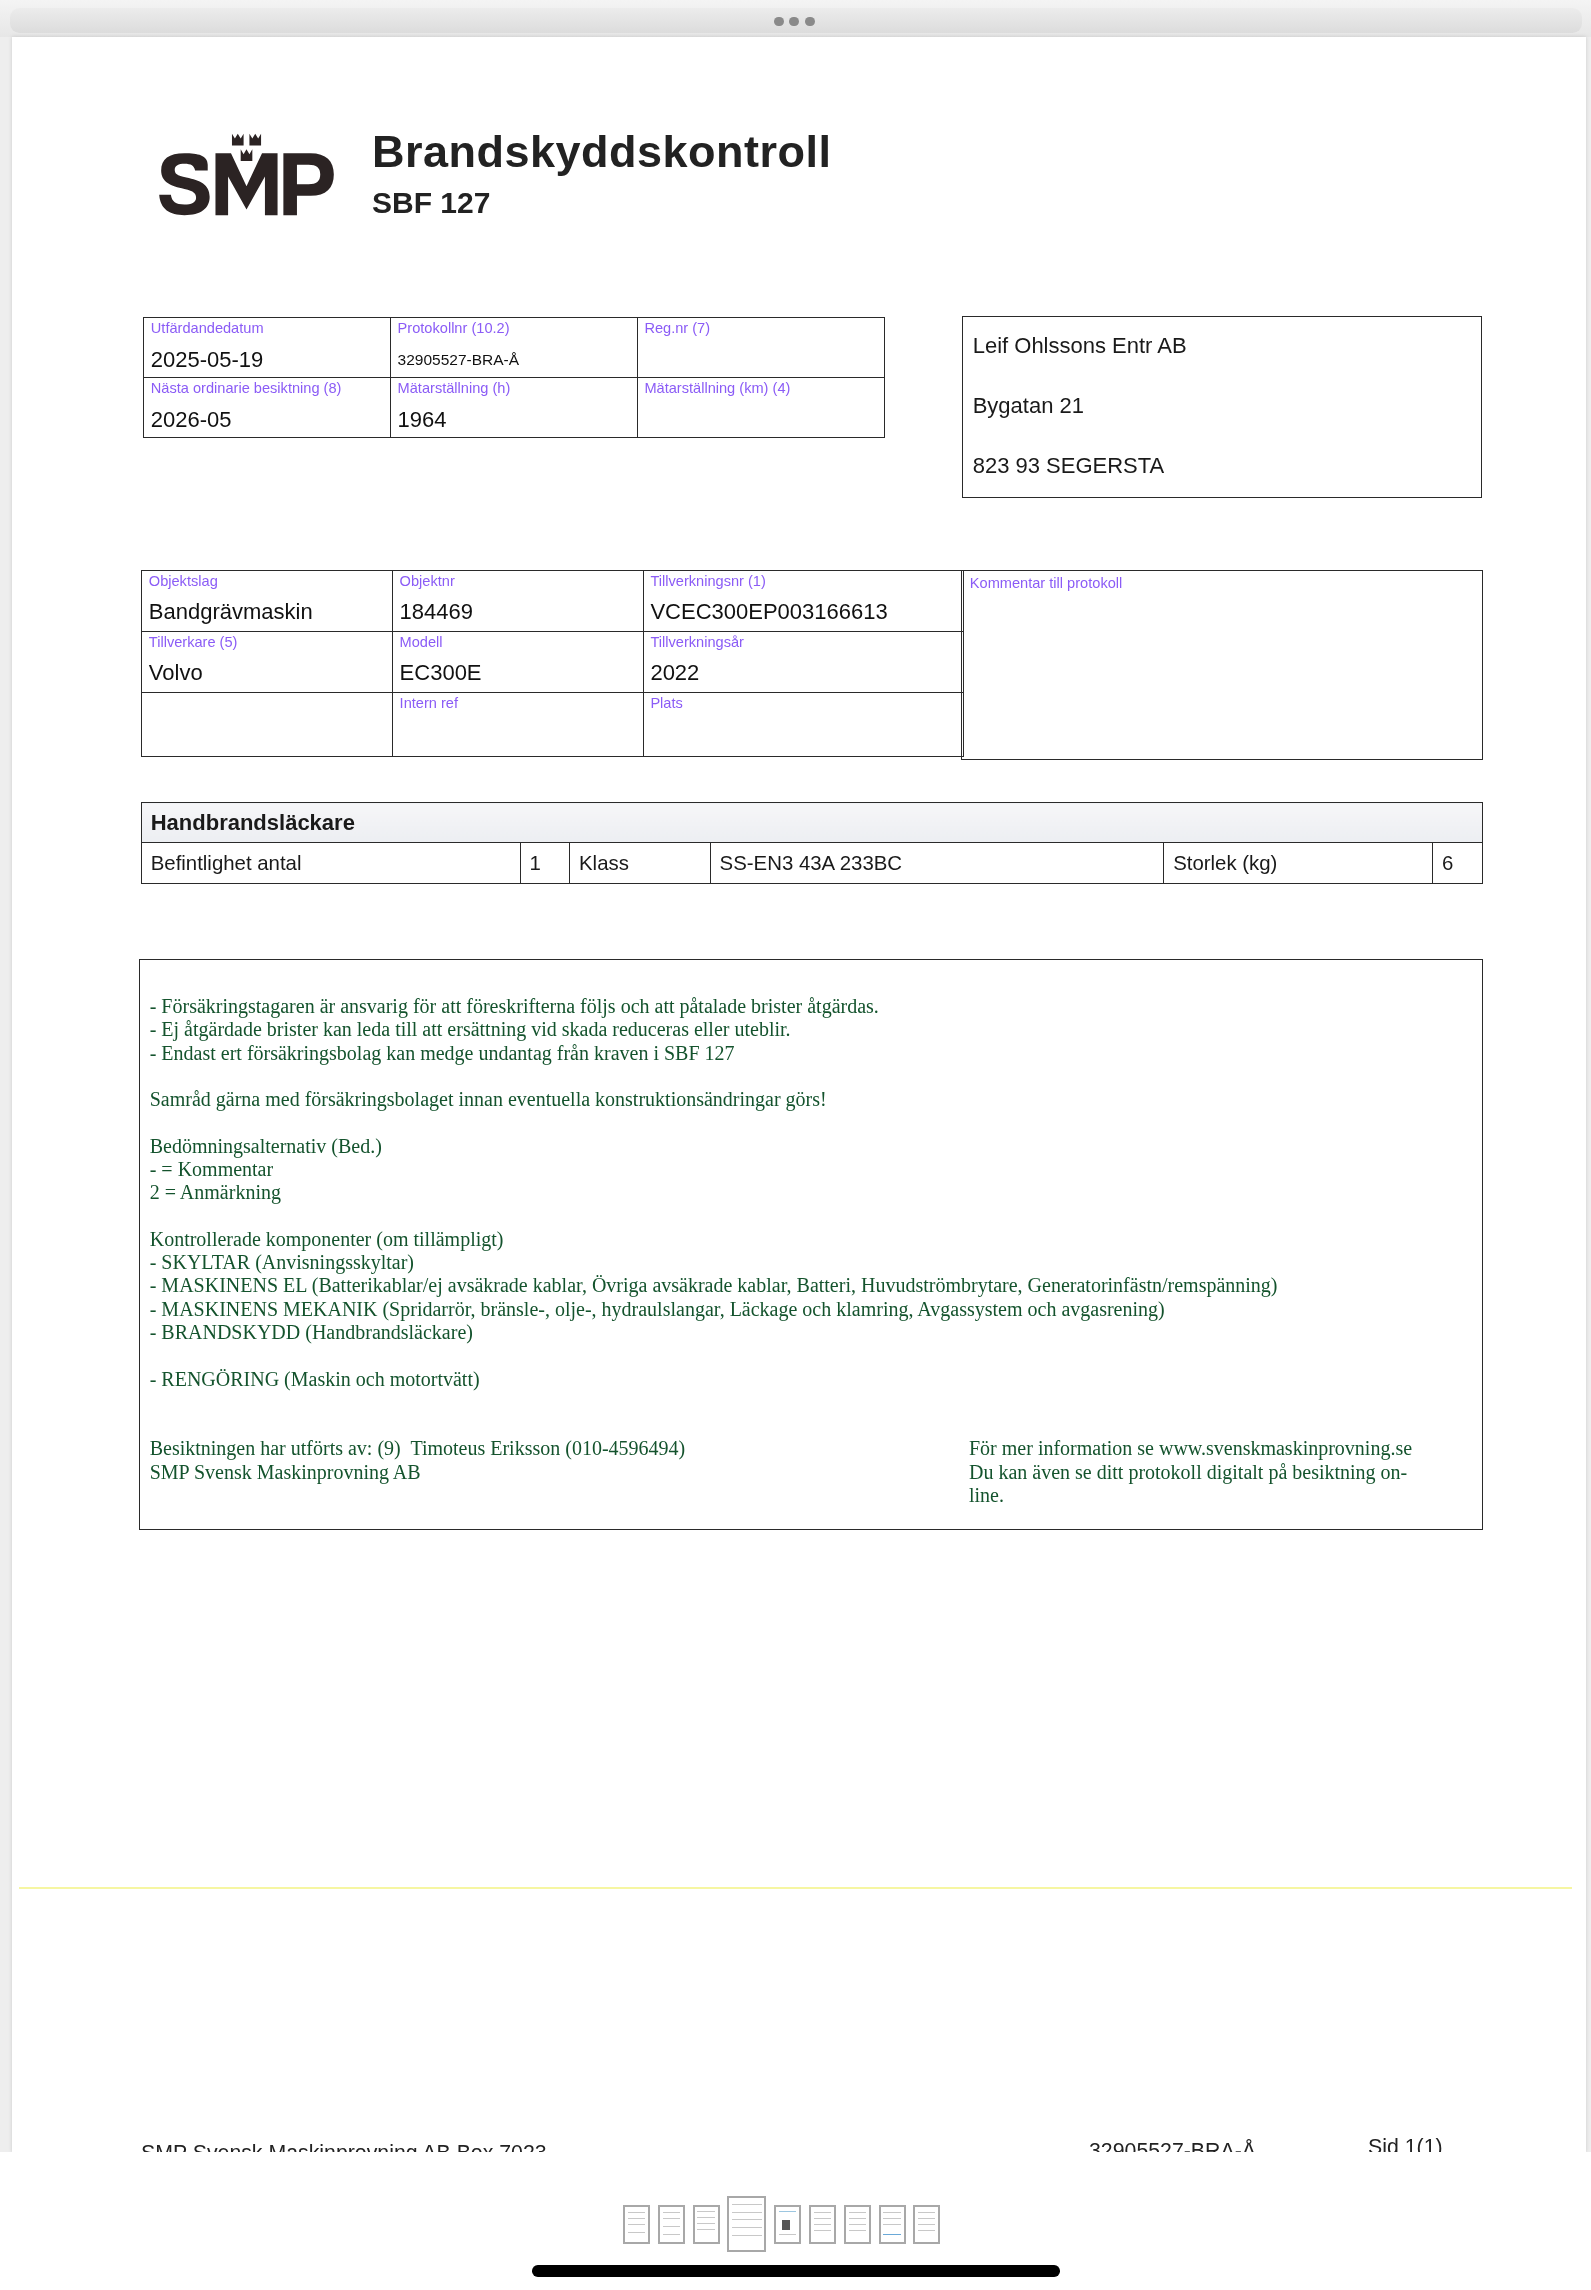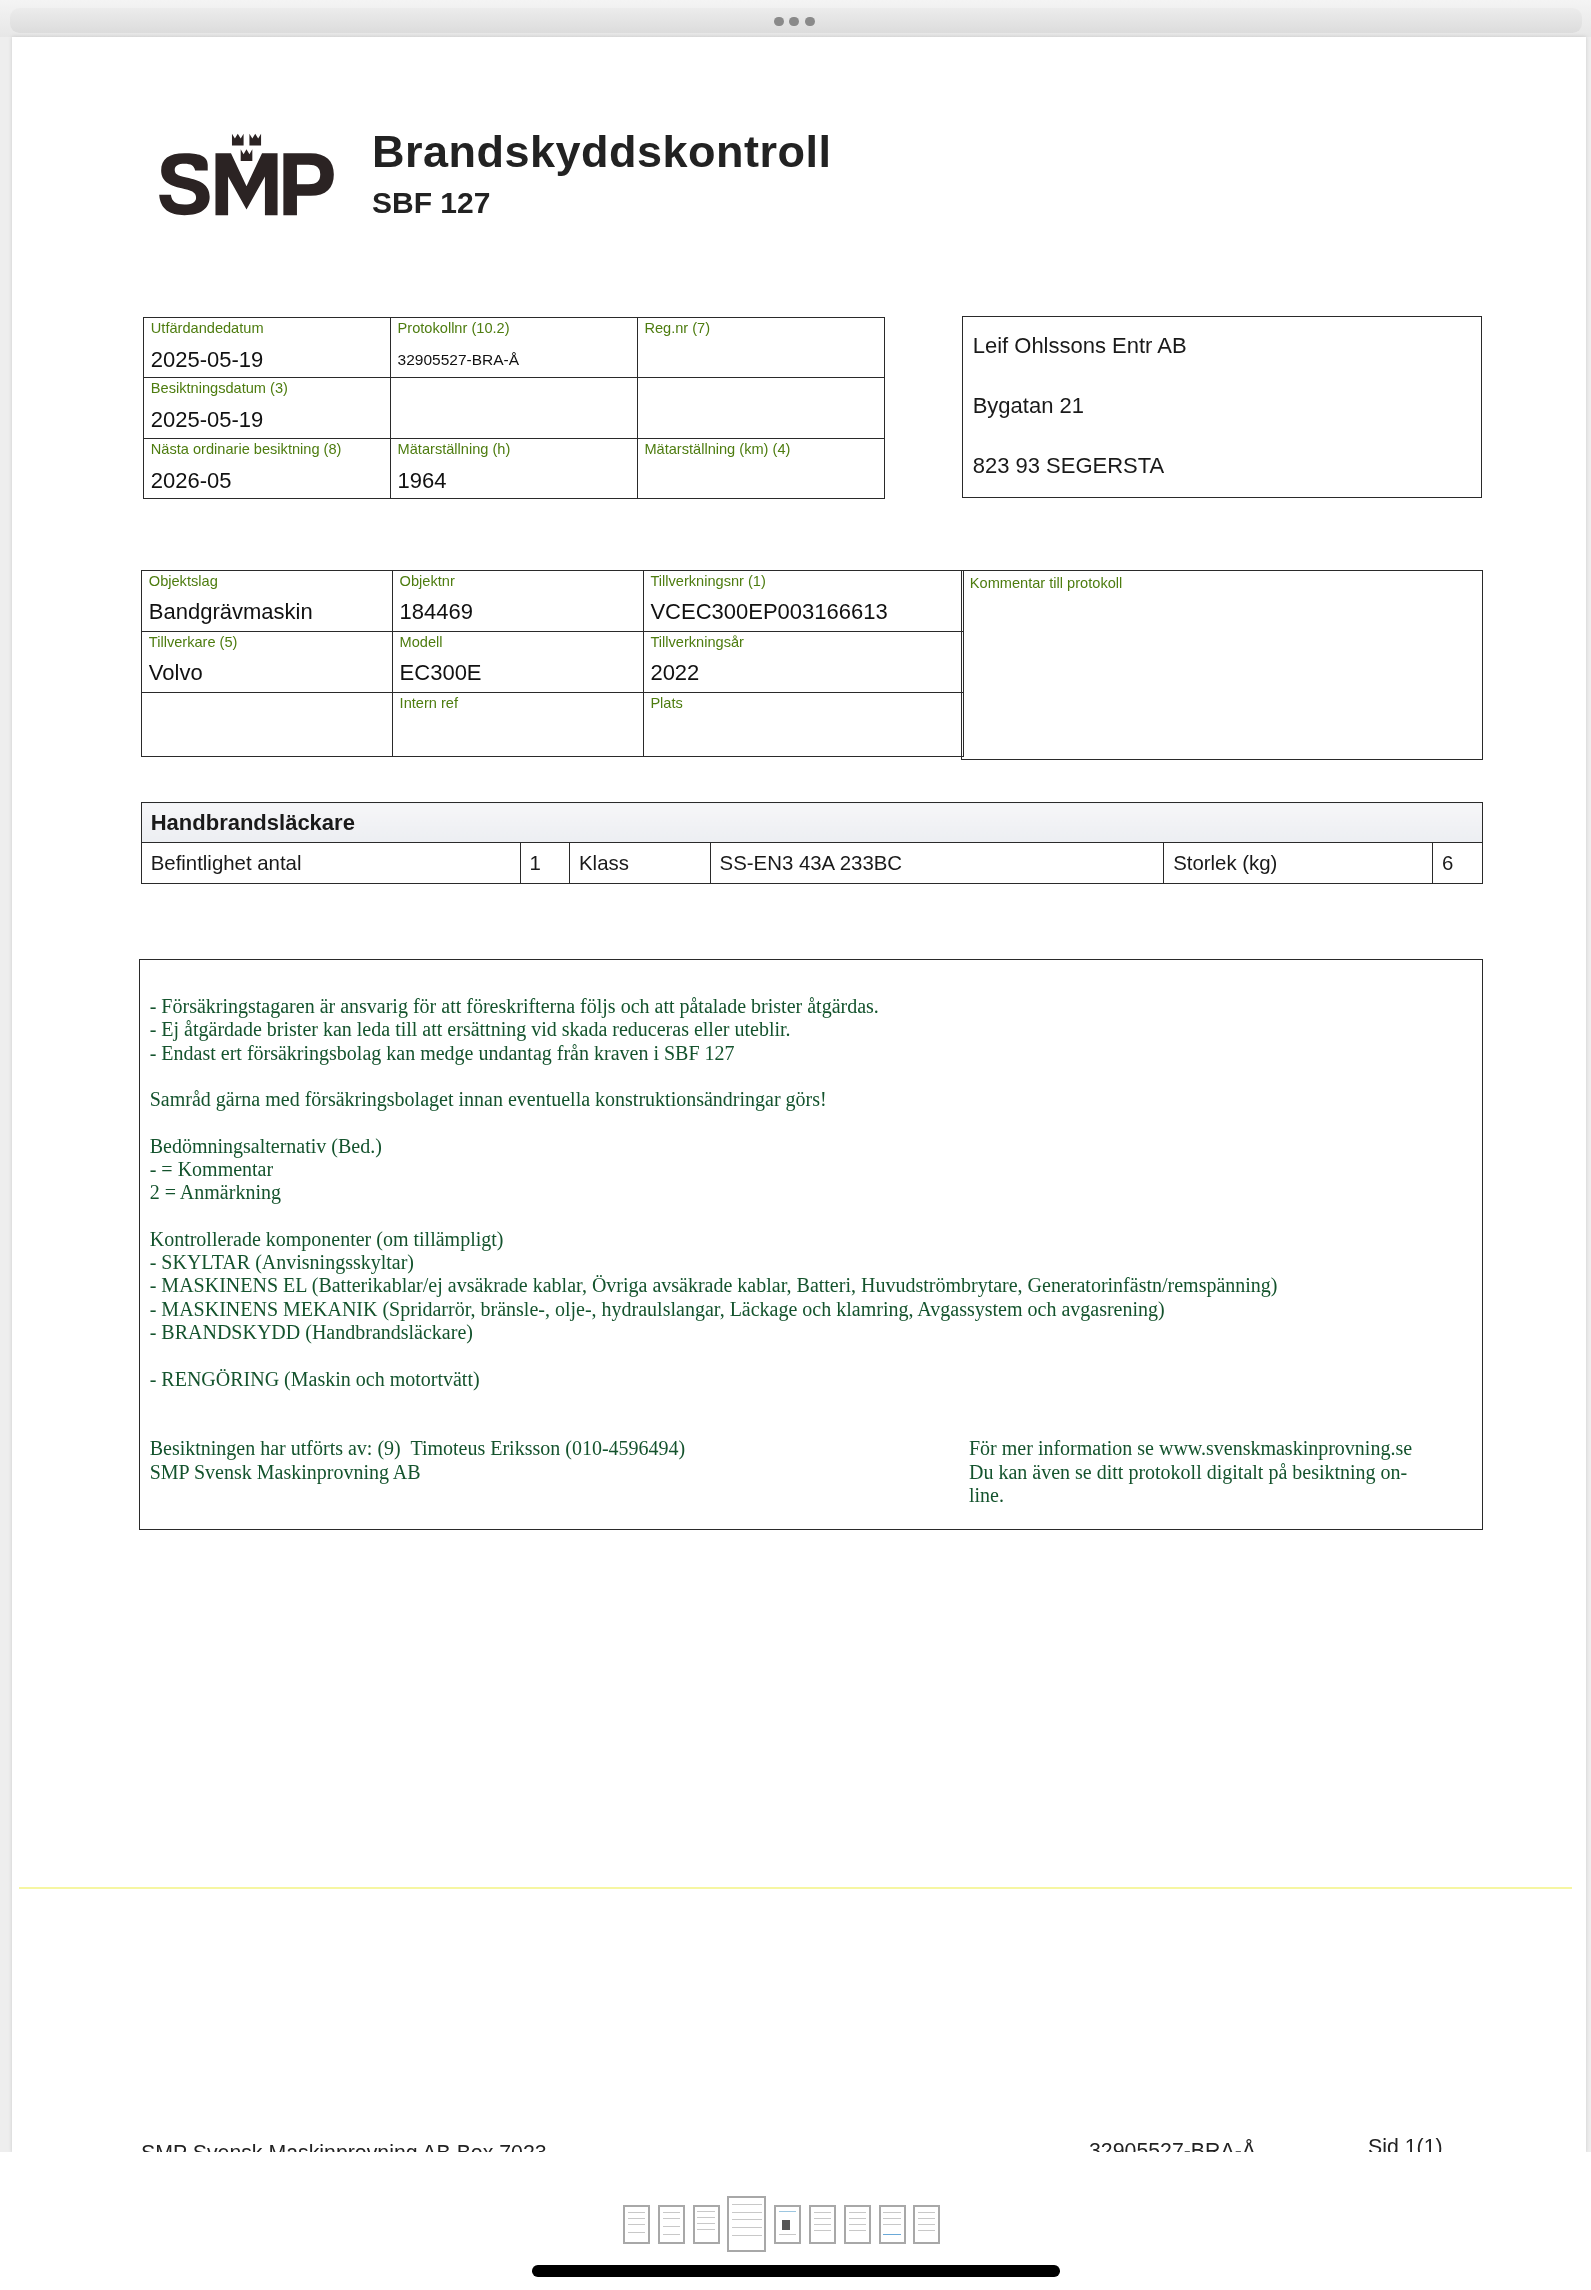--- a/index.html
+++ b/index.html
@@ -25,21 +25,21 @@
     position:absolute; left:11.6px; top:37px; width:1574px; height:2115px;
     background:#ffffff; box-shadow: 0 0 3.9px rgba(0,0,0,0.15);
   }
   
   .logo { position:absolute; left:157px; top:126px; width:180px; height:97px; }
   .title { position:absolute; left:372px; top:126px; font-size:45px; font-weight:bold; letter-spacing:0.5px; color:#222; }
   .subtitle { position:absolute; left:372px; top:186px; font-size:30px; font-weight:bold; color:#222; }
 
   table.grid { border-collapse:collapse; position:absolute; }
   table.grid td { border:1.9px solid #2a2a2a; vertical-align:top; padding:0 0 0 6.8px; position:relative; }
-  .lbl { font-size:14.6px; display:block; padding-top:1.9px; color:#4d7c0f; }
+  .lbl { font-size:14.6px; display:block; padding-top:1.9px; color:#8b5cf6; }
   .val { font-size:22px; display:block; color:#111; }
   .val-sm { font-size:15.5px; }
 
   .addr { position:absolute; left:962px; top:316px; width:520px; height:182px; border:1.9px solid #2a2a2a; box-sizing:border-box; padding-left:9.7px; }
   .addr div { font-size:22px; position:absolute; left:9.7px; }
 
   .comment-box { position:absolute; left:961px; top:570px; width:522px; height:190px; border:1.9px solid #2a2a2a; box-sizing:border-box; }
   .comment-box .lbl { padding-left:7.8px; padding-top:3.9px; }
 
   .ext-table { position:absolute; left:141px; top:802px; width:1342px; border-collapse:collapse; }
@@ -100,28 +100,20 @@
       <span class="val" style="margin-top:11.6px;">2025-05-19</span>
     </td>
     <td style="width:239px;">
       <span class="lbl">Protokollnr (10.2)</span>
       <span class="val val-sm" style="margin-top:15.5px;">32905527-BRA-Å</span>
     </td>
     <td>
       <span class="lbl">Reg.nr (7)</span>
       <span class="val"></span>
     </td>
-  </tr>
-  <tr style="height:61px;">
-    <td>
-      <span class="lbl">Besiktningsdatum (3)</span>
-      <span class="val" style="margin-top:11.6px;">2025-05-19</span>
-    </td>
-    <td></td>
-    <td></td>
   </tr>
   <tr style="height:60px;">
     <td>
       <span class="lbl">Nästa ordinarie besiktning (8)</span>
       <span class="val" style="margin-top:11.6px;">2026-05</span>
     </td>
     <td>
       <span class="lbl">Mätarställning (h)</span>
       <span class="val" style="margin-top:11.6px;">1964</span>
     </td>

